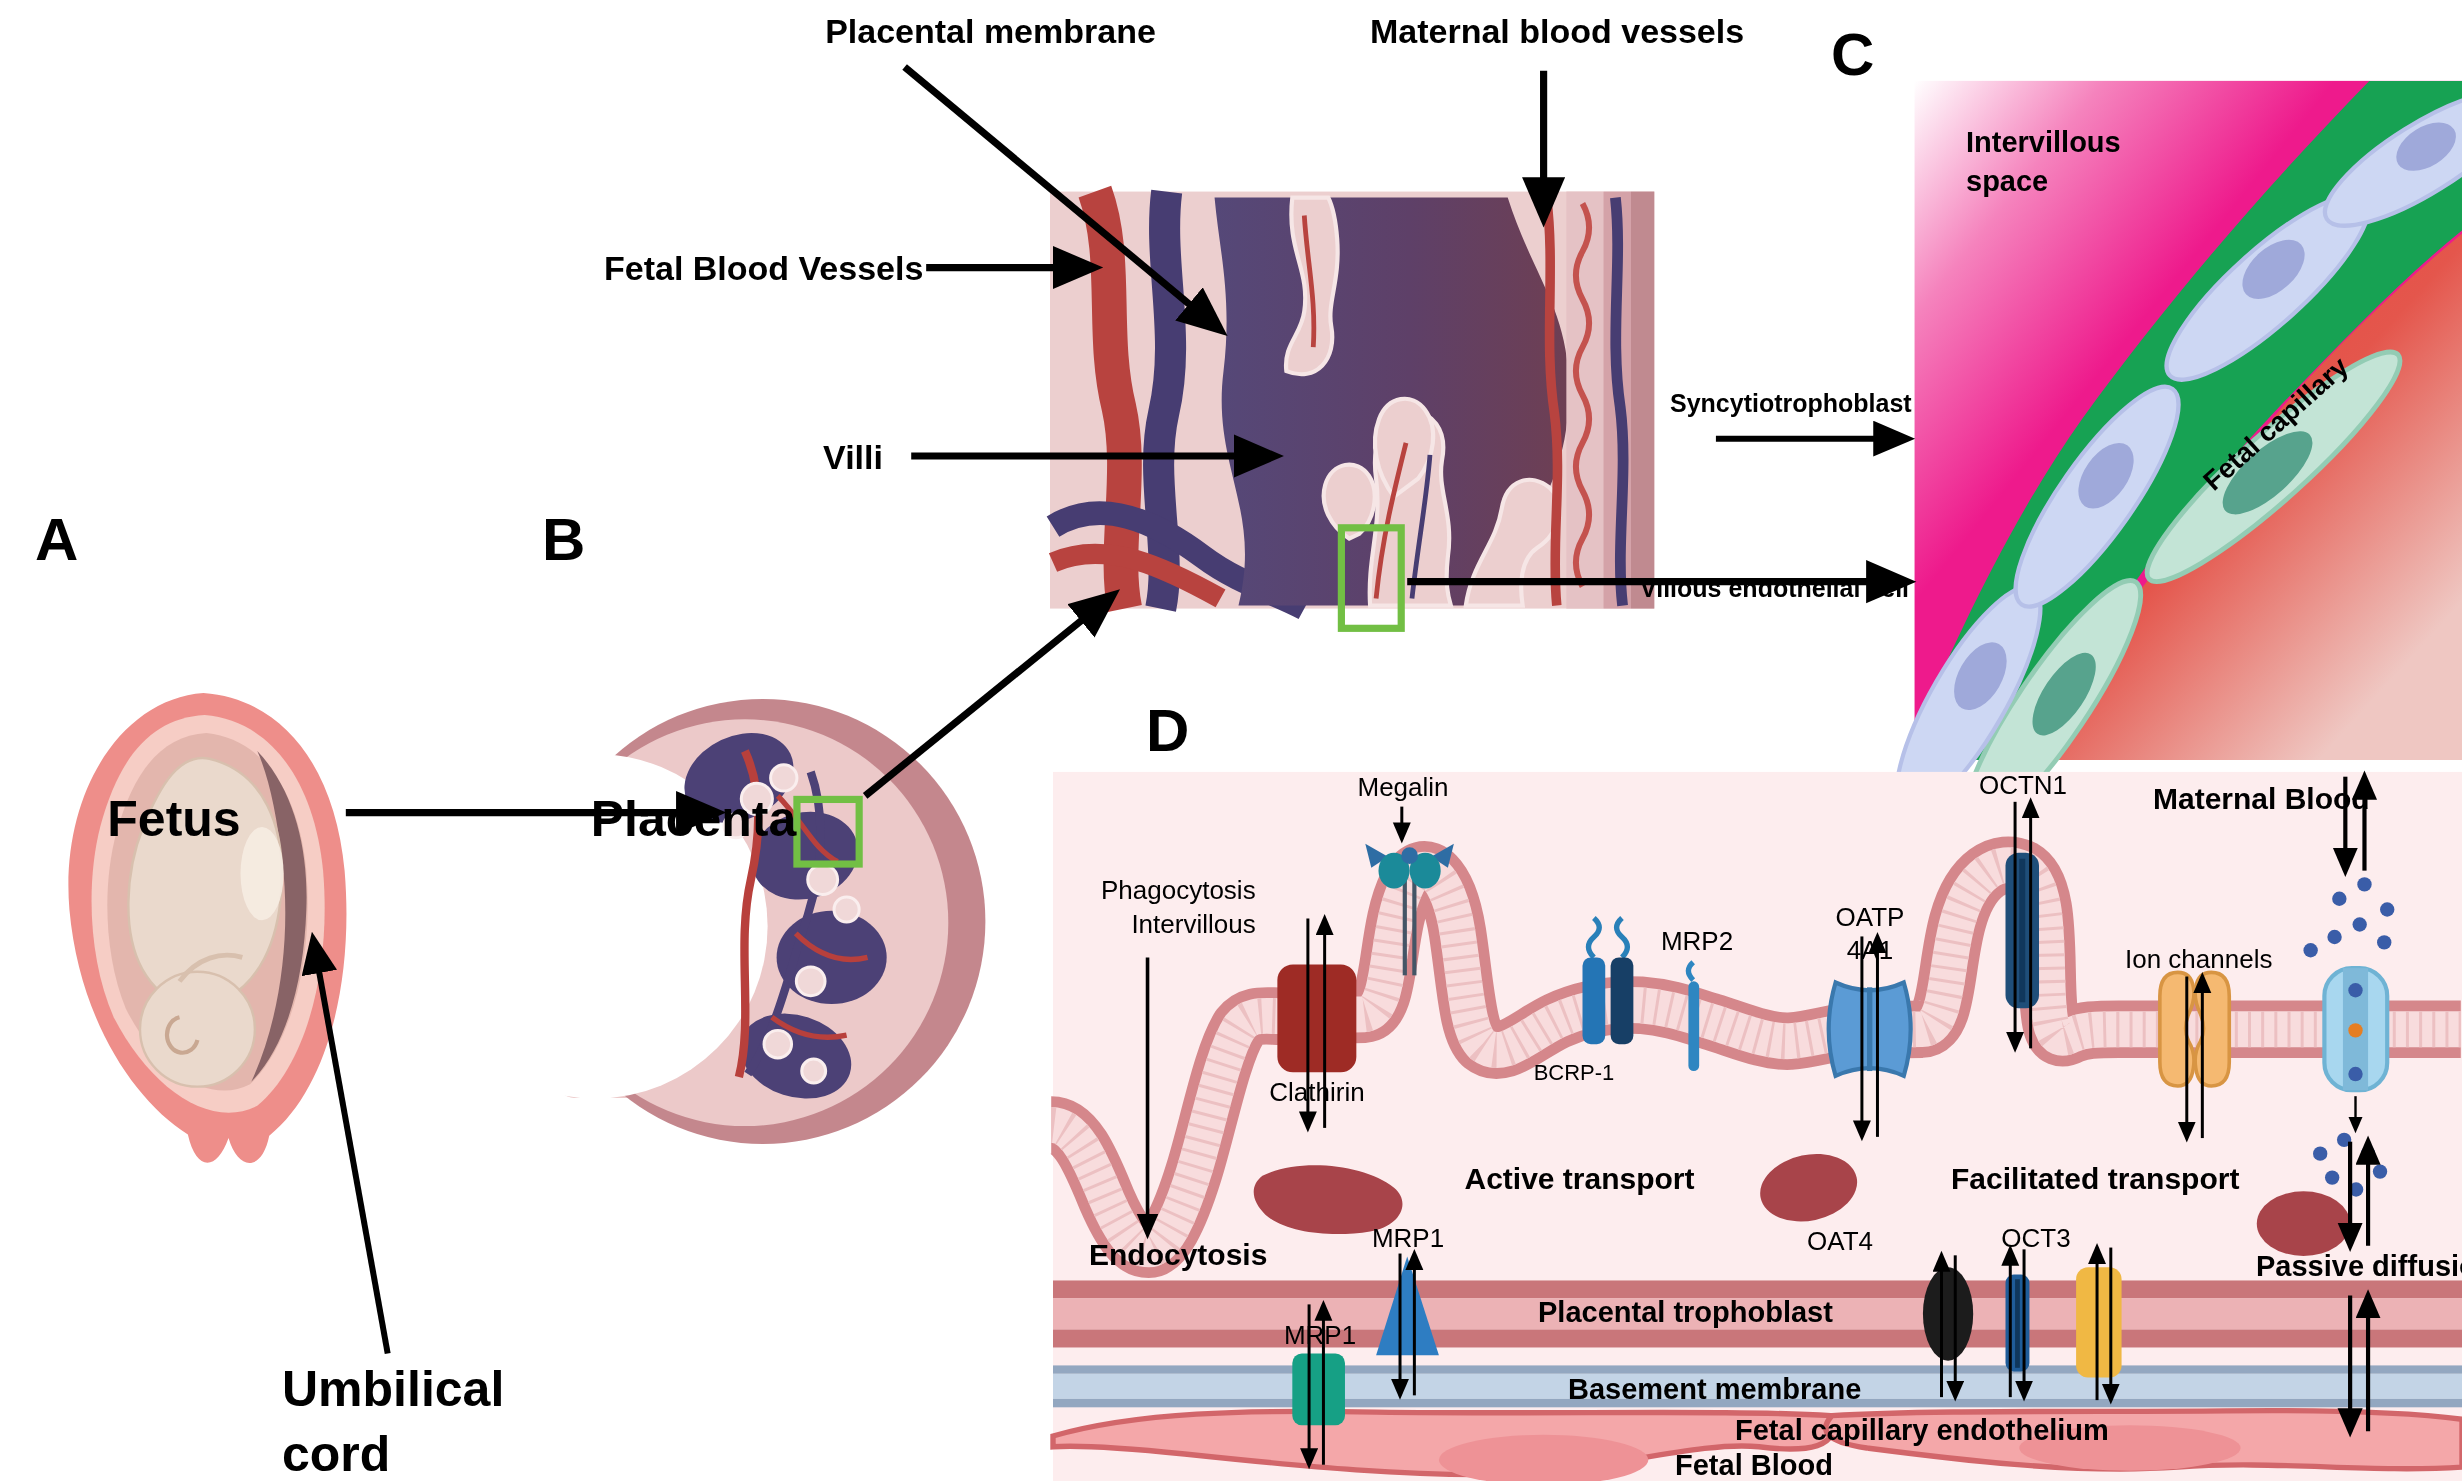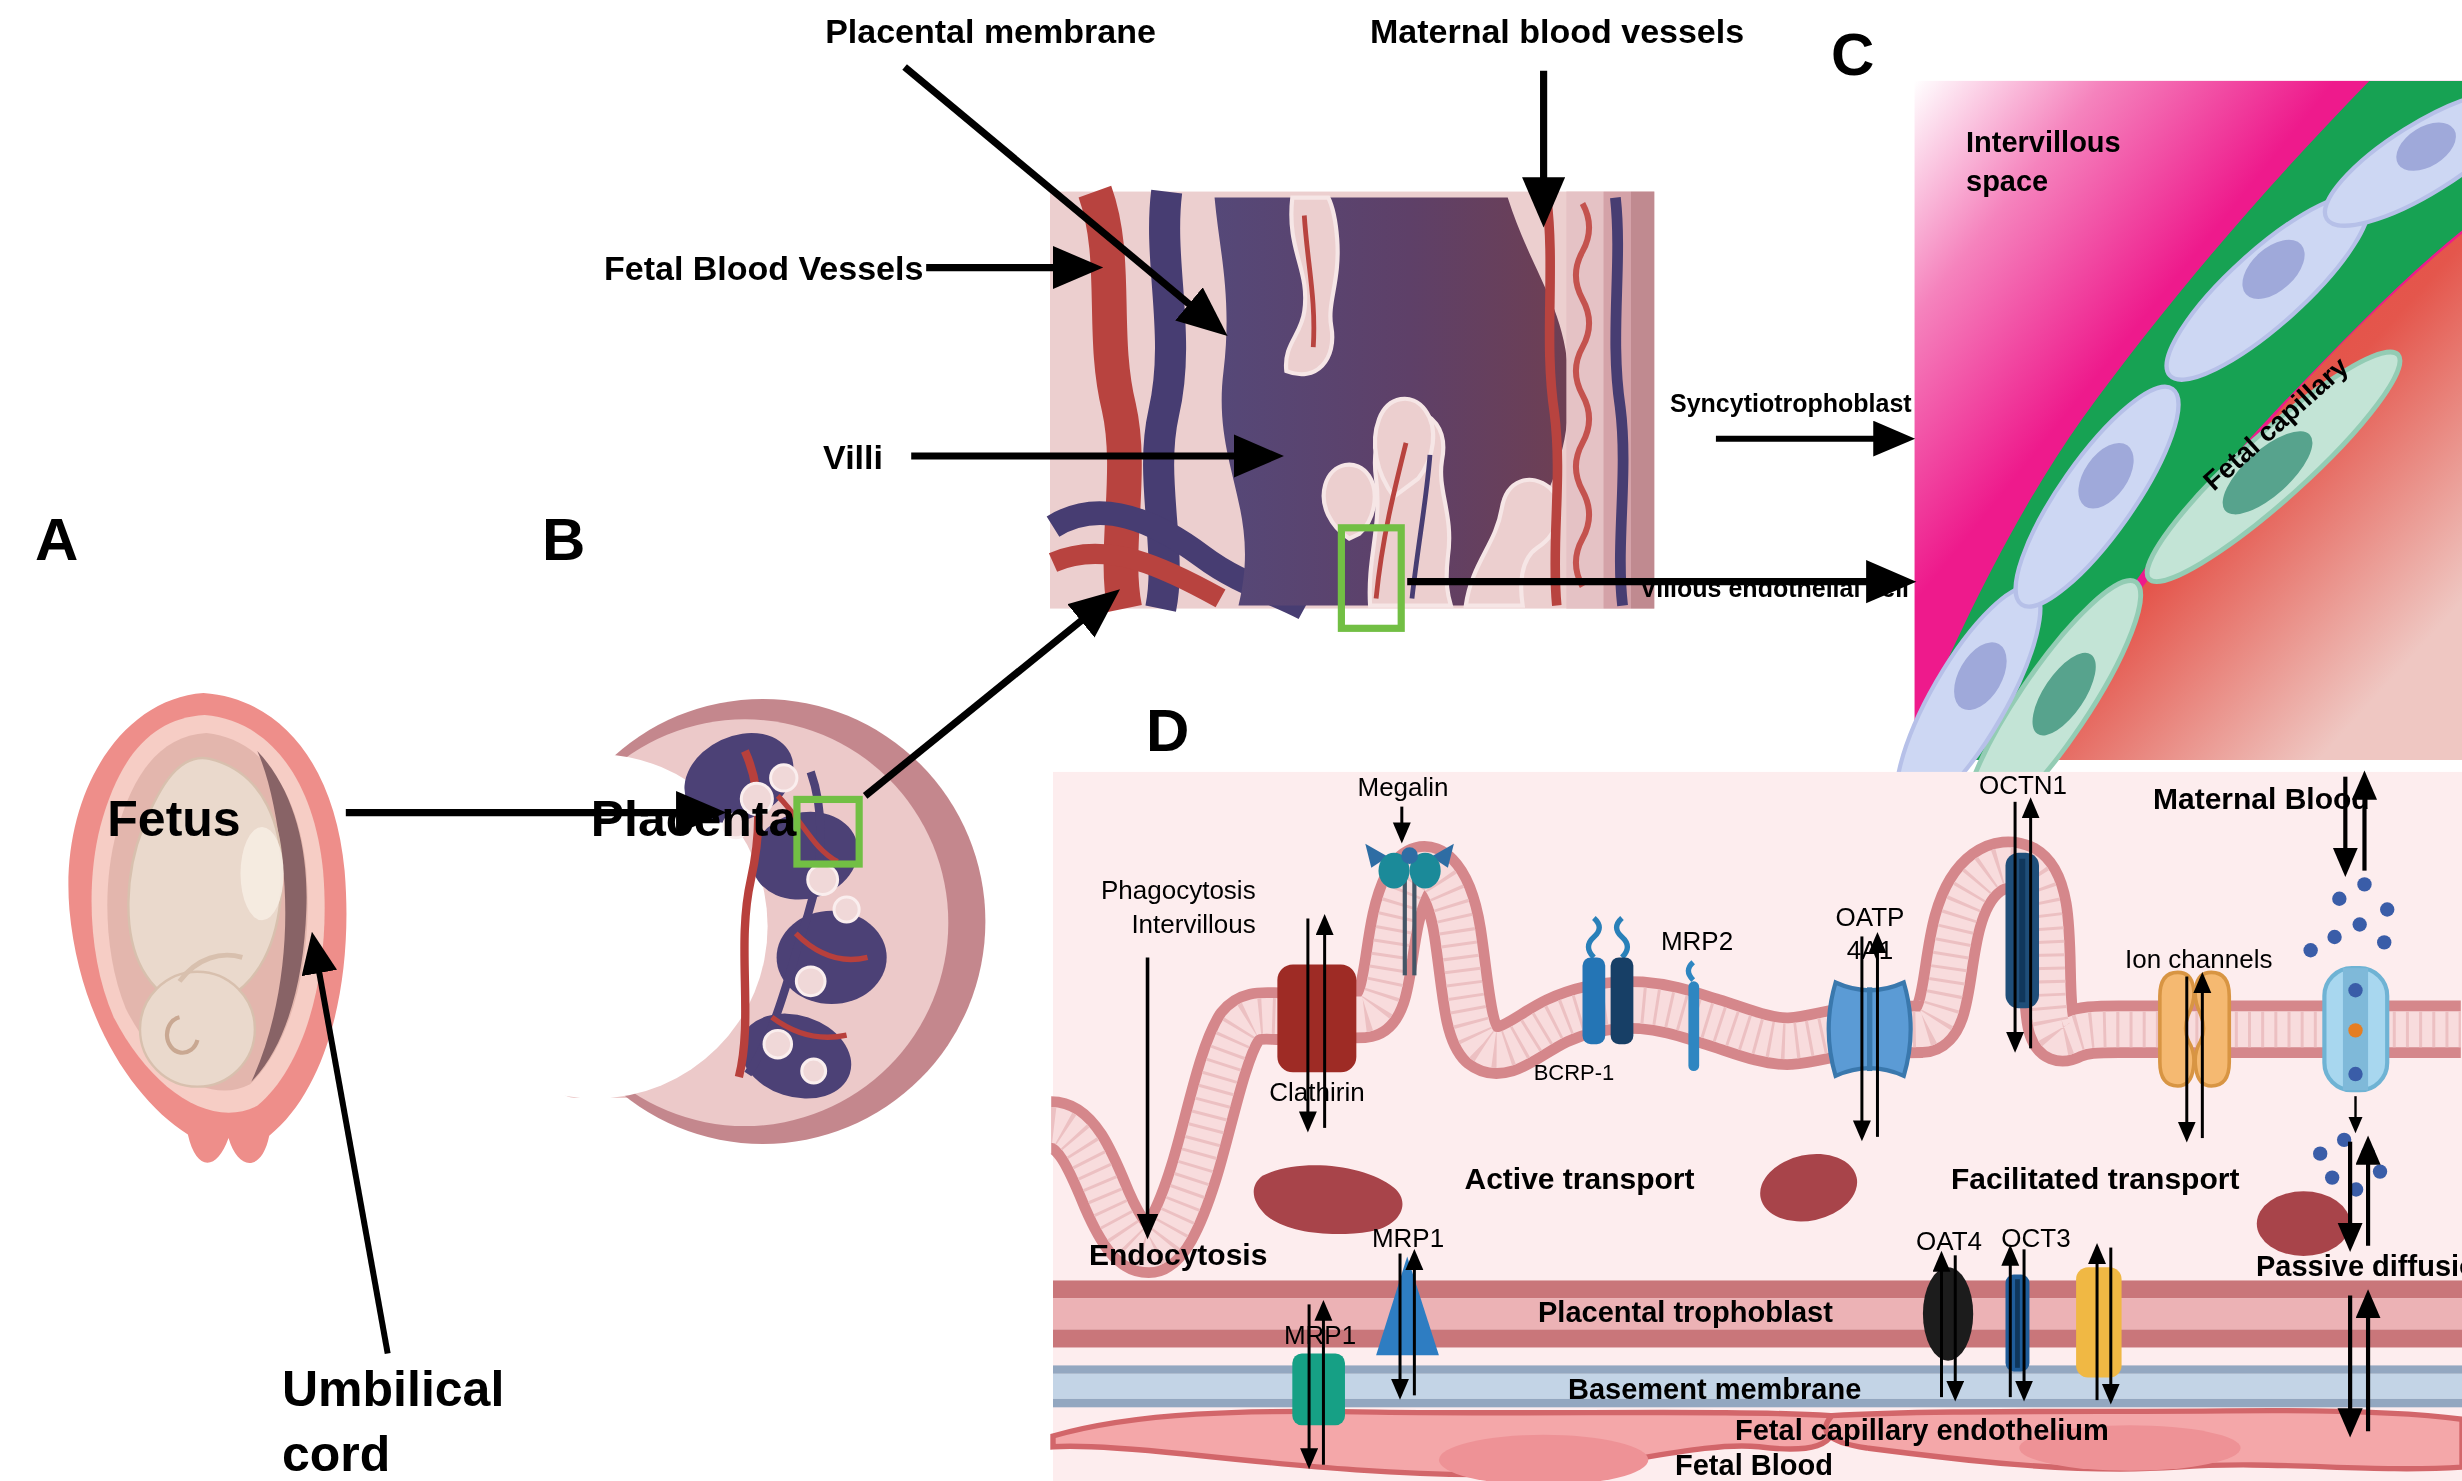--- a/index.html
+++ b/index.html
@@ -419,21 +419,21 @@
 <div class="lbl ctr" style="left:1520px;top:1060px;width:108px;font-size:22px;">BCRP-1</div>
 <div class="lbl ctr" style="left:1652px;top:926px;width:90px;font-size:26px;">MRP2</div>
 <div class="lbl ctr" style="left:1822px;top:901px;width:96px;font-size:26px;line-height:1.25;"><span>OATP</span><br><span>4A1</span></div>
 <div class="lbl ctr" style="left:1975px;top:770px;width:96px;font-size:26px;">OCTN1</div>
 <div class="lbl ctr" style="left:2125px;top:944px;width:138px;font-size:26px;">Ion channels</div>
 <div class="lbl b ctr" style="left:1460px;top:1161px;width:239px;font-size:30px;">Active transport</div>
 <div class="lbl b ctr" style="left:1951px;top:1161px;width:287px;font-size:30px;">Facilitated transport</div>
 <div class="lbl b" style="left:1089px;top:1237px;font-size:30px;">Endocytosis</div>
 <div class="lbl ctr" style="left:1366px;top:1223px;width:84px;font-size:26px;">MRP1</div>
 <div class="lbl ctr" style="left:1275px;top:1320px;width:90px;font-size:26px;">MRP1</div>
-<div class="lbl ctr" style="left:1907px;top:1226px;width:84px;font-size:26px;">OAT4</div>
+<div class="lbl ctr" style="left:1798px;top:1226px;width:84px;font-size:26px;">OAT4</div>
 <div class="lbl ctr" style="left:1994px;top:1223px;width:84px;font-size:26px;">OCT3</div>
 <div class="lbl b" style="left:2256px;top:1249px;font-size:29px;">Passive diffusion</div>
 <div class="lbl b ctr" style="left:1538px;top:1295px;width:287px;font-size:29px;">Placental trophoblast</div>
 <div class="lbl b ctr" style="left:1568px;top:1372px;width:287px;font-size:29px;">Basement membrane</div>
 <div class="lbl b" style="left:1735px;top:1413px;font-size:29px;">Fetal capillary endothelium</div>
 <div class="lbl b" style="left:1675px;top:1448px;font-size:29px;">Fetal Blood</div>
 
 </div>
 
 

